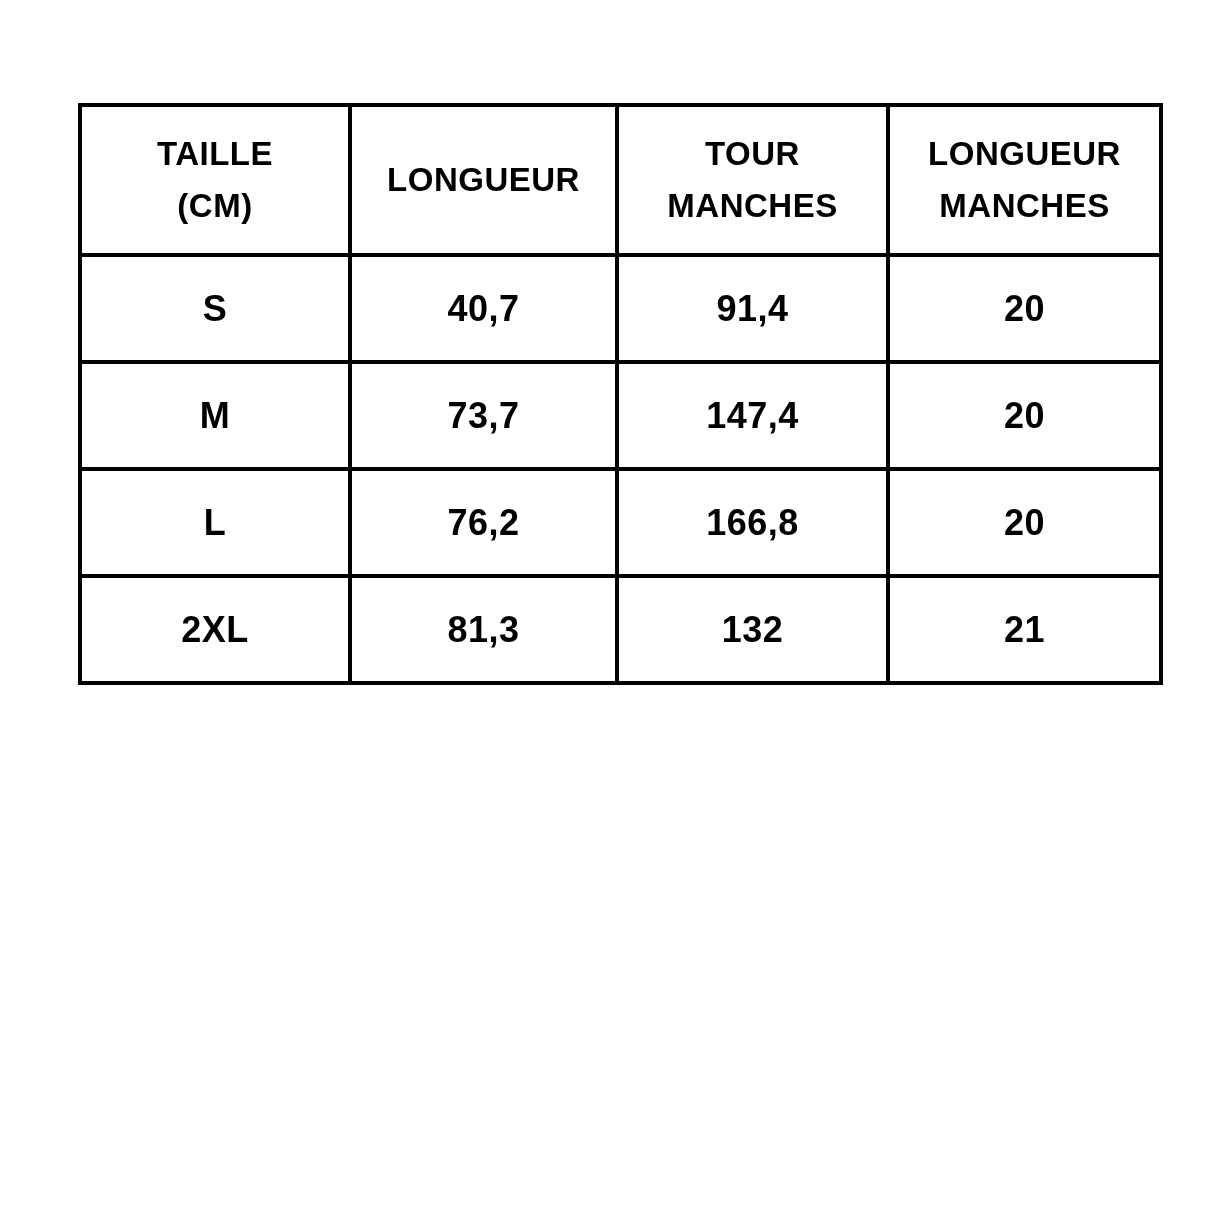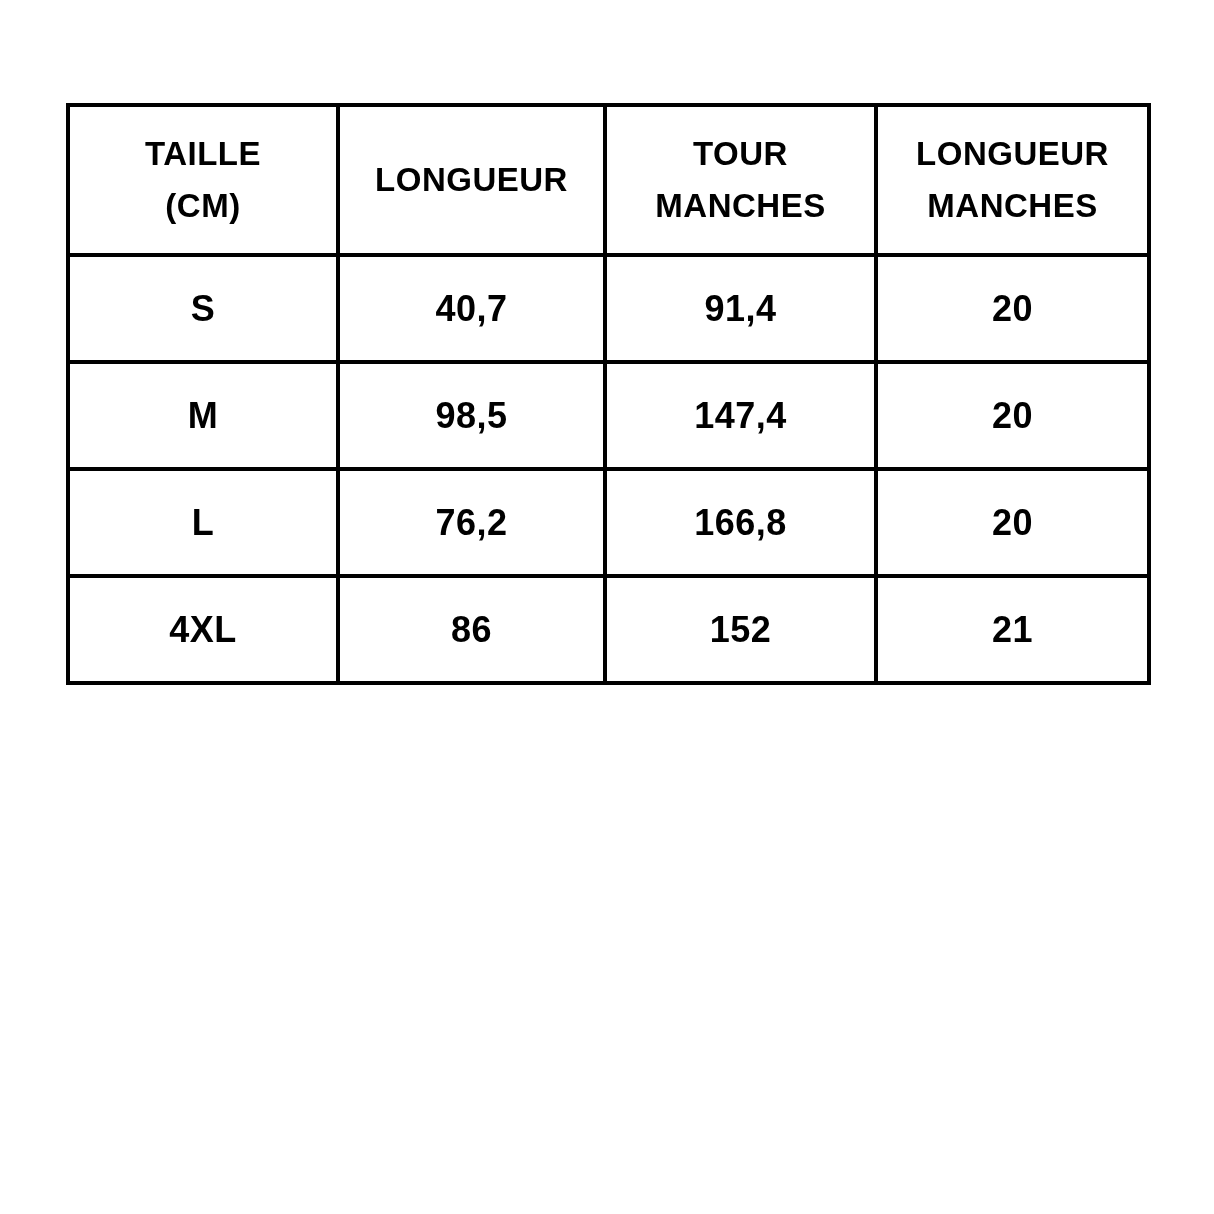--- a/index.html
+++ b/index.html
@@ -9,21 +9,21 @@
   }
   .page {
     position: relative;
     width: 1214px;
     height: 1214px;
     background: #ffffff;
     overflow: hidden;
   }
   table.size-table {
     position: absolute;
-    left: 66px;
+    left: 78px;
     top: 103px;
     width: 1081px;
     border-collapse: collapse;
     table-layout: fixed;
   }
   .size-table th,
   .size-table td {
     border: 4px solid #000000;
     text-align: center;
     vertical-align: middle;
@@ -70,31 +70,31 @@
     </thead>
     <tbody>
       <tr>
         <td>S</td>
         <td>40,7</td>
         <td>91,4</td>
         <td>20</td>
       </tr>
       <tr>
         <td>M</td>
-        <td>98,5</td>
+        <td>73,7</td>
         <td>147,4</td>
         <td>20</td>
       </tr>
       <tr>
         <td>L</td>
         <td>76,2</td>
         <td>166,8</td>
         <td>20</td>
       </tr>
       <tr>
-        <td>4XL</td>
-        <td>86</td>
-        <td>152</td>
+        <td>2XL</td>
+        <td>81,3</td>
+        <td>132</td>
         <td>21</td>
       </tr>
     </tbody>
   </table>
 </div>
 
 </body></html>

